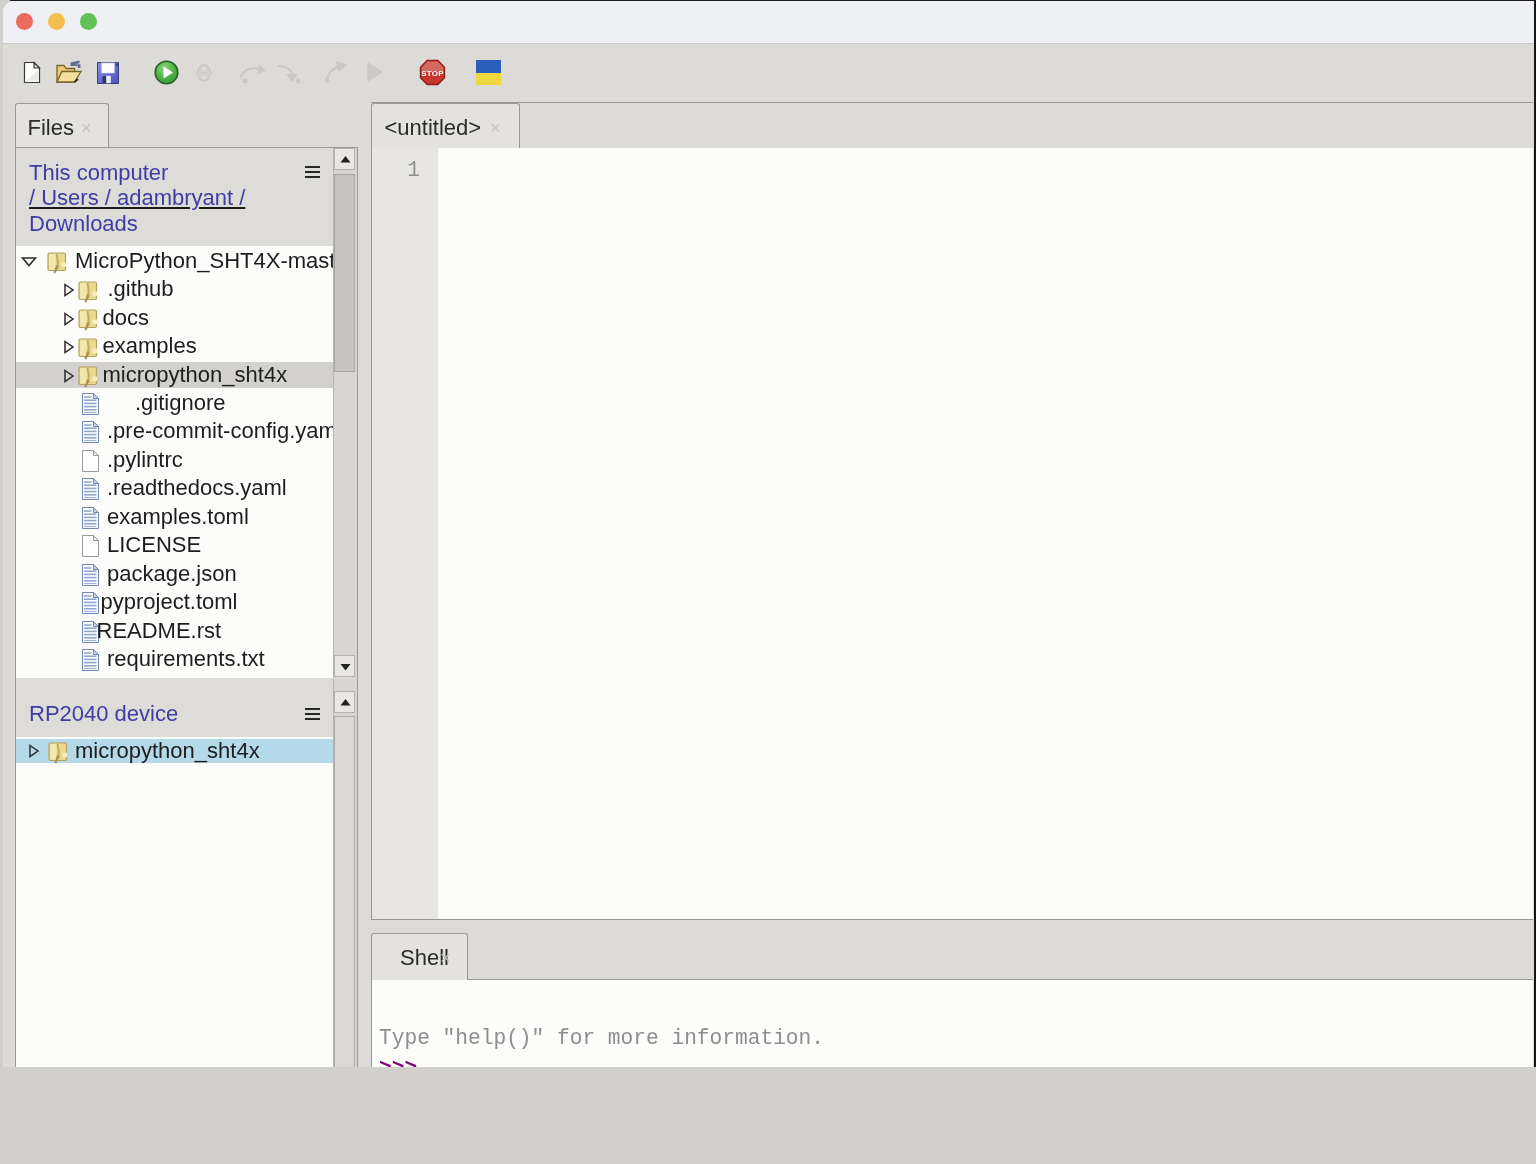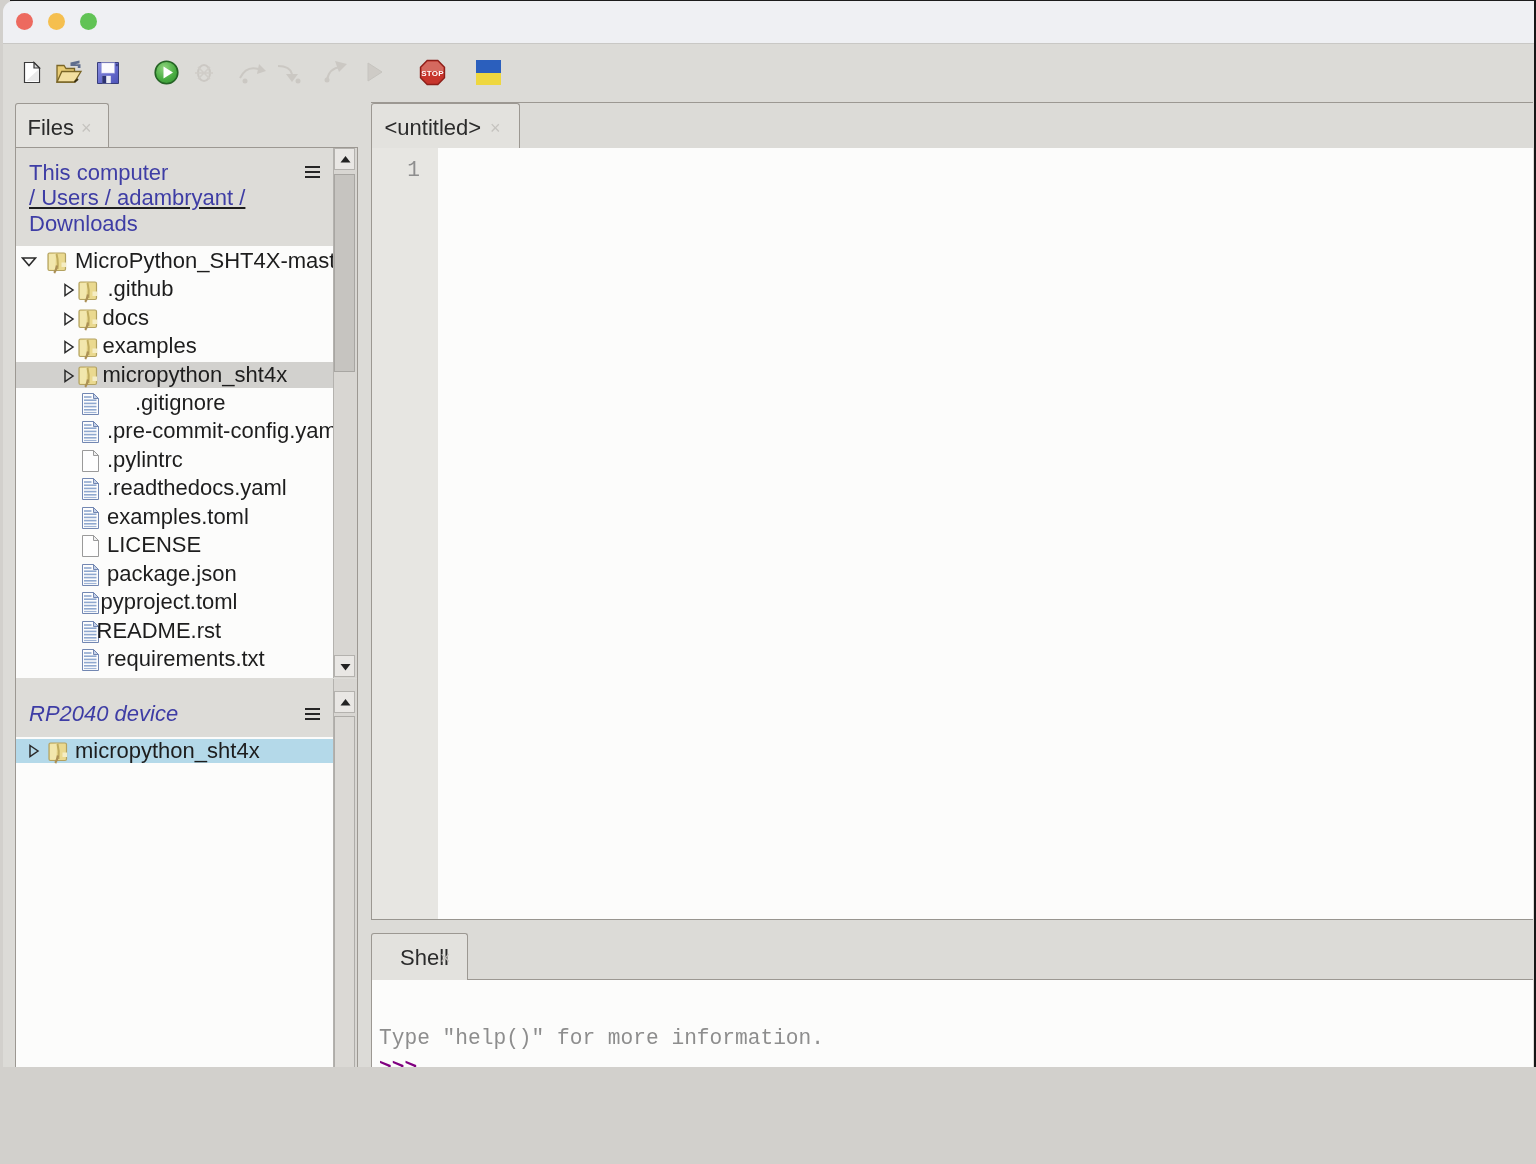--- a/index.html
+++ b/index.html
@@ -262,21 +262,21 @@
 </div>
 <div class="abs" style="left:332.5px;top:147.5px;width:24px;height:530.5px;background:#d8d6d2;border-left:1px solid #b4b2ae;box-sizing:border-box;"></div>
 <div class="sbbtn abs" style="left:334px;top:148px;"><svg width="21" height="22" viewBox="0 0 21 22">
         <path d="M10.5 7 L15.5 13.5 L5.5 13.5 Z" fill="#222"></path>
       </svg></div>
 <div class="sbbtn abs" style="left:334px;top:655px;"><svg width="21" height="22" viewBox="0 0 21 22">
         <path d="M10.5 14.5 L15.5 8 L5.5 8 Z" fill="#222"></path>
       </svg></div>
 <div class="abs" style="left:334px;top:174px;width:21px;height:198px;background:#c6c4c0;border:1px solid #a8a6a2;box-sizing:border-box;"></div>
 <div class="abs" style="left:15.5px;top:678px;width:341px;height:59px;background:#dddcd8;"></div>
-<div class="lbl link" style="left:29px;top:703px;font-style:italic;">RP2040 device</div>
+<div class="lbl link" style="left:29px;top:703px;">RP2040 device</div>
 <div class="abs hamb" style="left:305px;top:707.5px;width:15px;height:13px;">
       <i style="top:0;"></i>
       <i style="top:5px;"></i>
       <i style="top:10px;"></i>
     </div>
 <div class="abs" id="tree2" style="left:15.5px;top:737px;width:317px;height:427px;overflow:hidden;">
 <div class="abs" style="left:0;top:1.5px;width:317px;height:24px;background:#b4d9e9;"></div>
 <svg class="abs" style="left:12px;top:7px;" width="12" height="14" viewBox="0 0 12 14">
         <path d="M2 1.5 L10 7 L2 12.5 Z" fill="none" stroke="#2a2a2a" stroke-width="1.5"></path>
       </svg>

